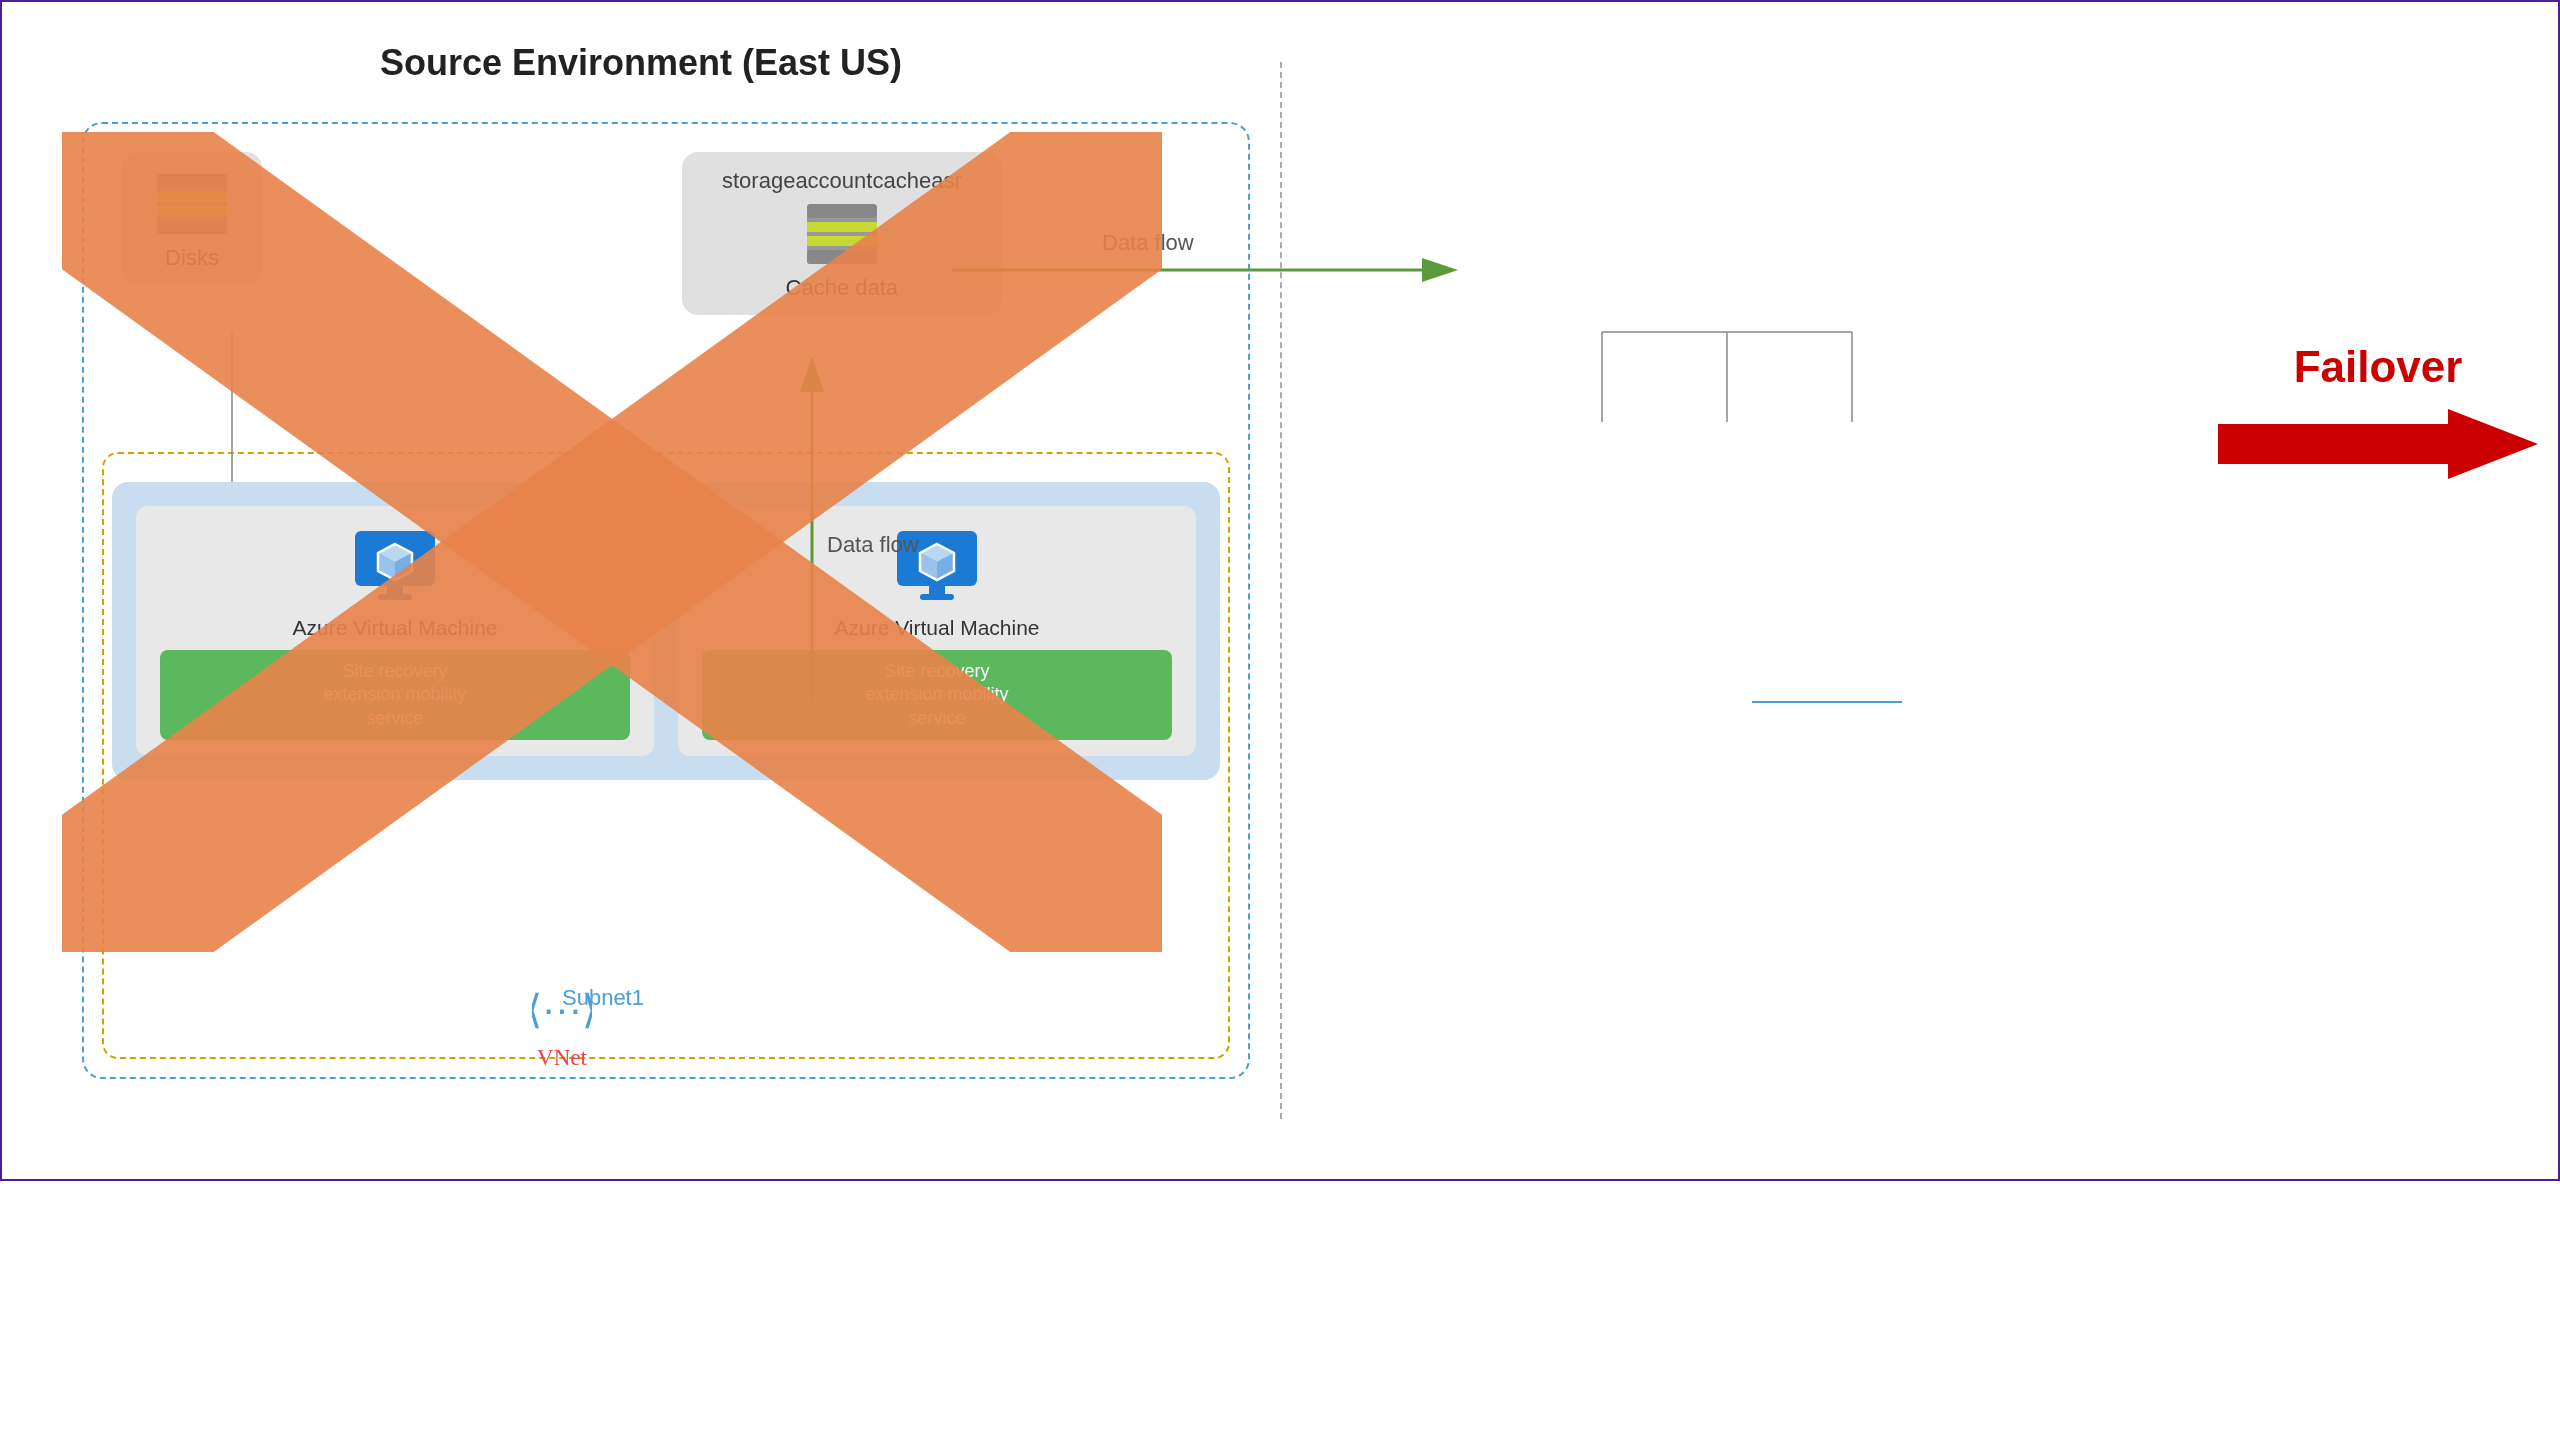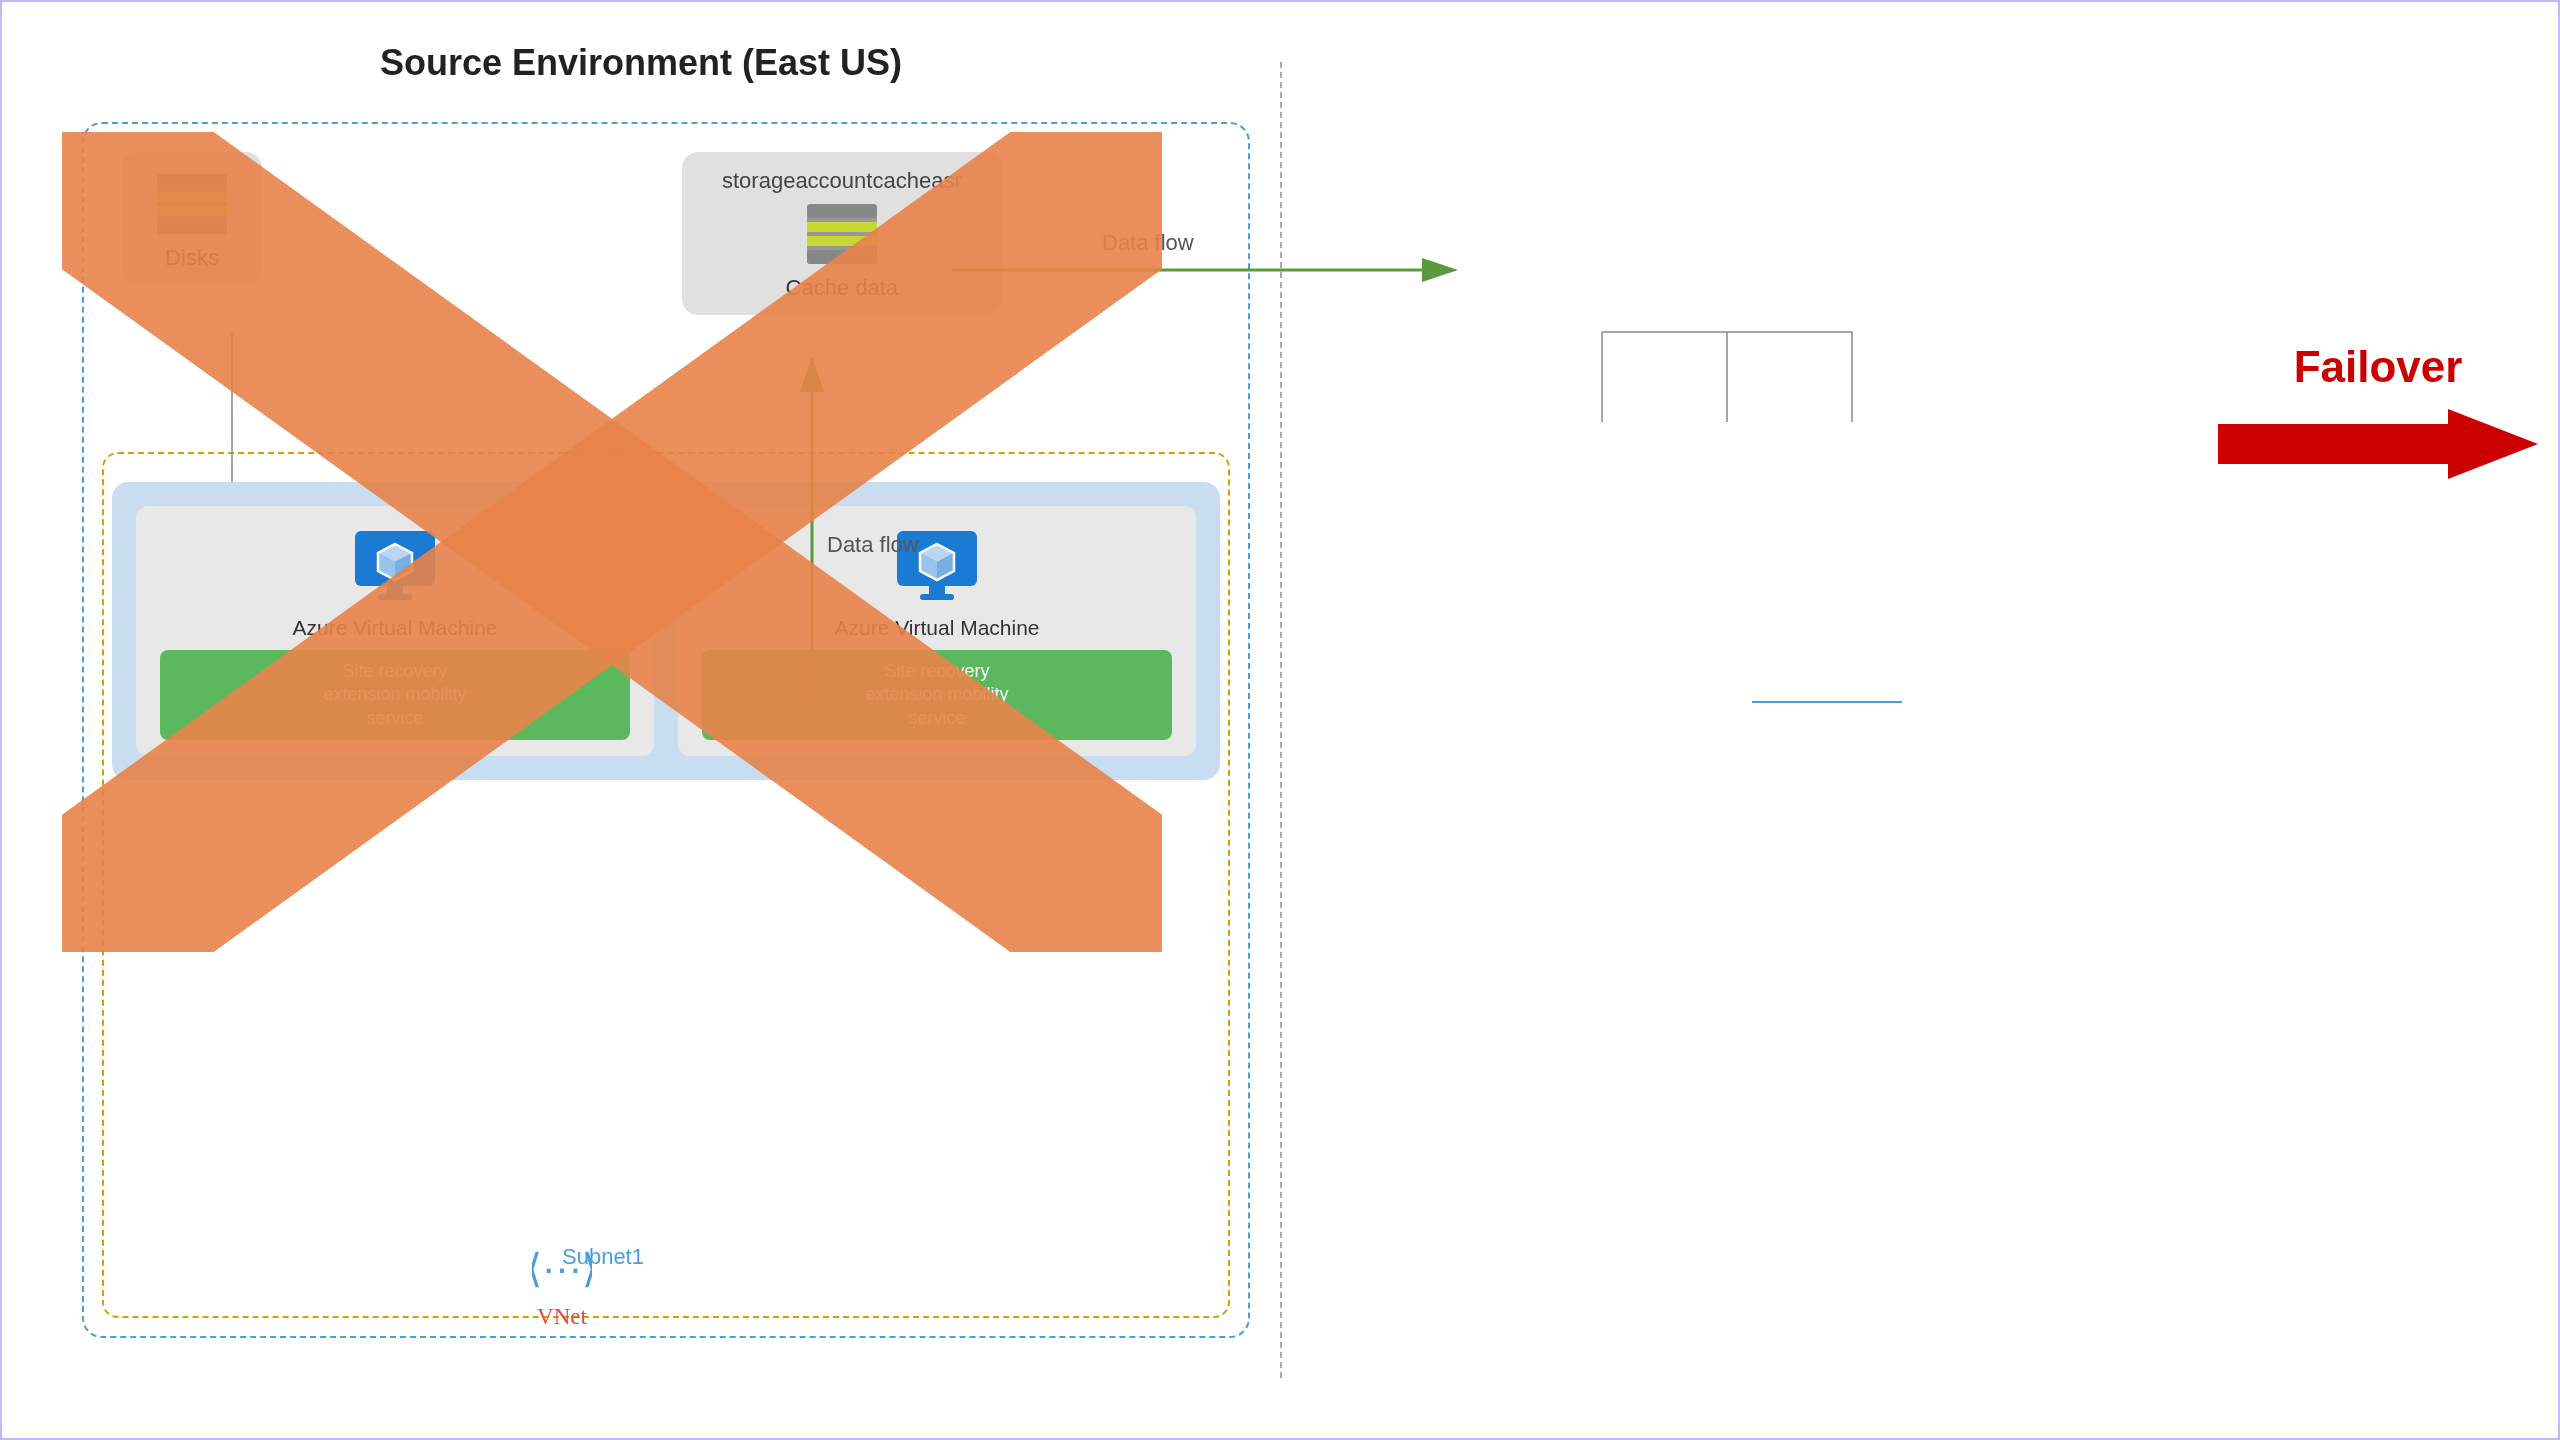--- a/index.html
+++ b/index.html
@@ -6,23 +6,23 @@
     body {
       background: #fff;
       font-family: 'Segoe UI', Arial, sans-serif;
       width: 2560px;
       height: 1440px;
       overflow: hidden;
       position: relative;
     }
     .diagram-container {
       width: 2560px;
-      height: 1440px;
+      height: 1181px;
       background: #fff;
-      border: 2px solid #c4b5fd;
+      border: 2px solid #4c1d95;
       position: relative;
       display: flex;
       align-items: flex-start;
     }
     .divider-line {
       position: absolute;
       left: 50%;
       top: 60px;
       bottom: 60px;
       width: 2px;

